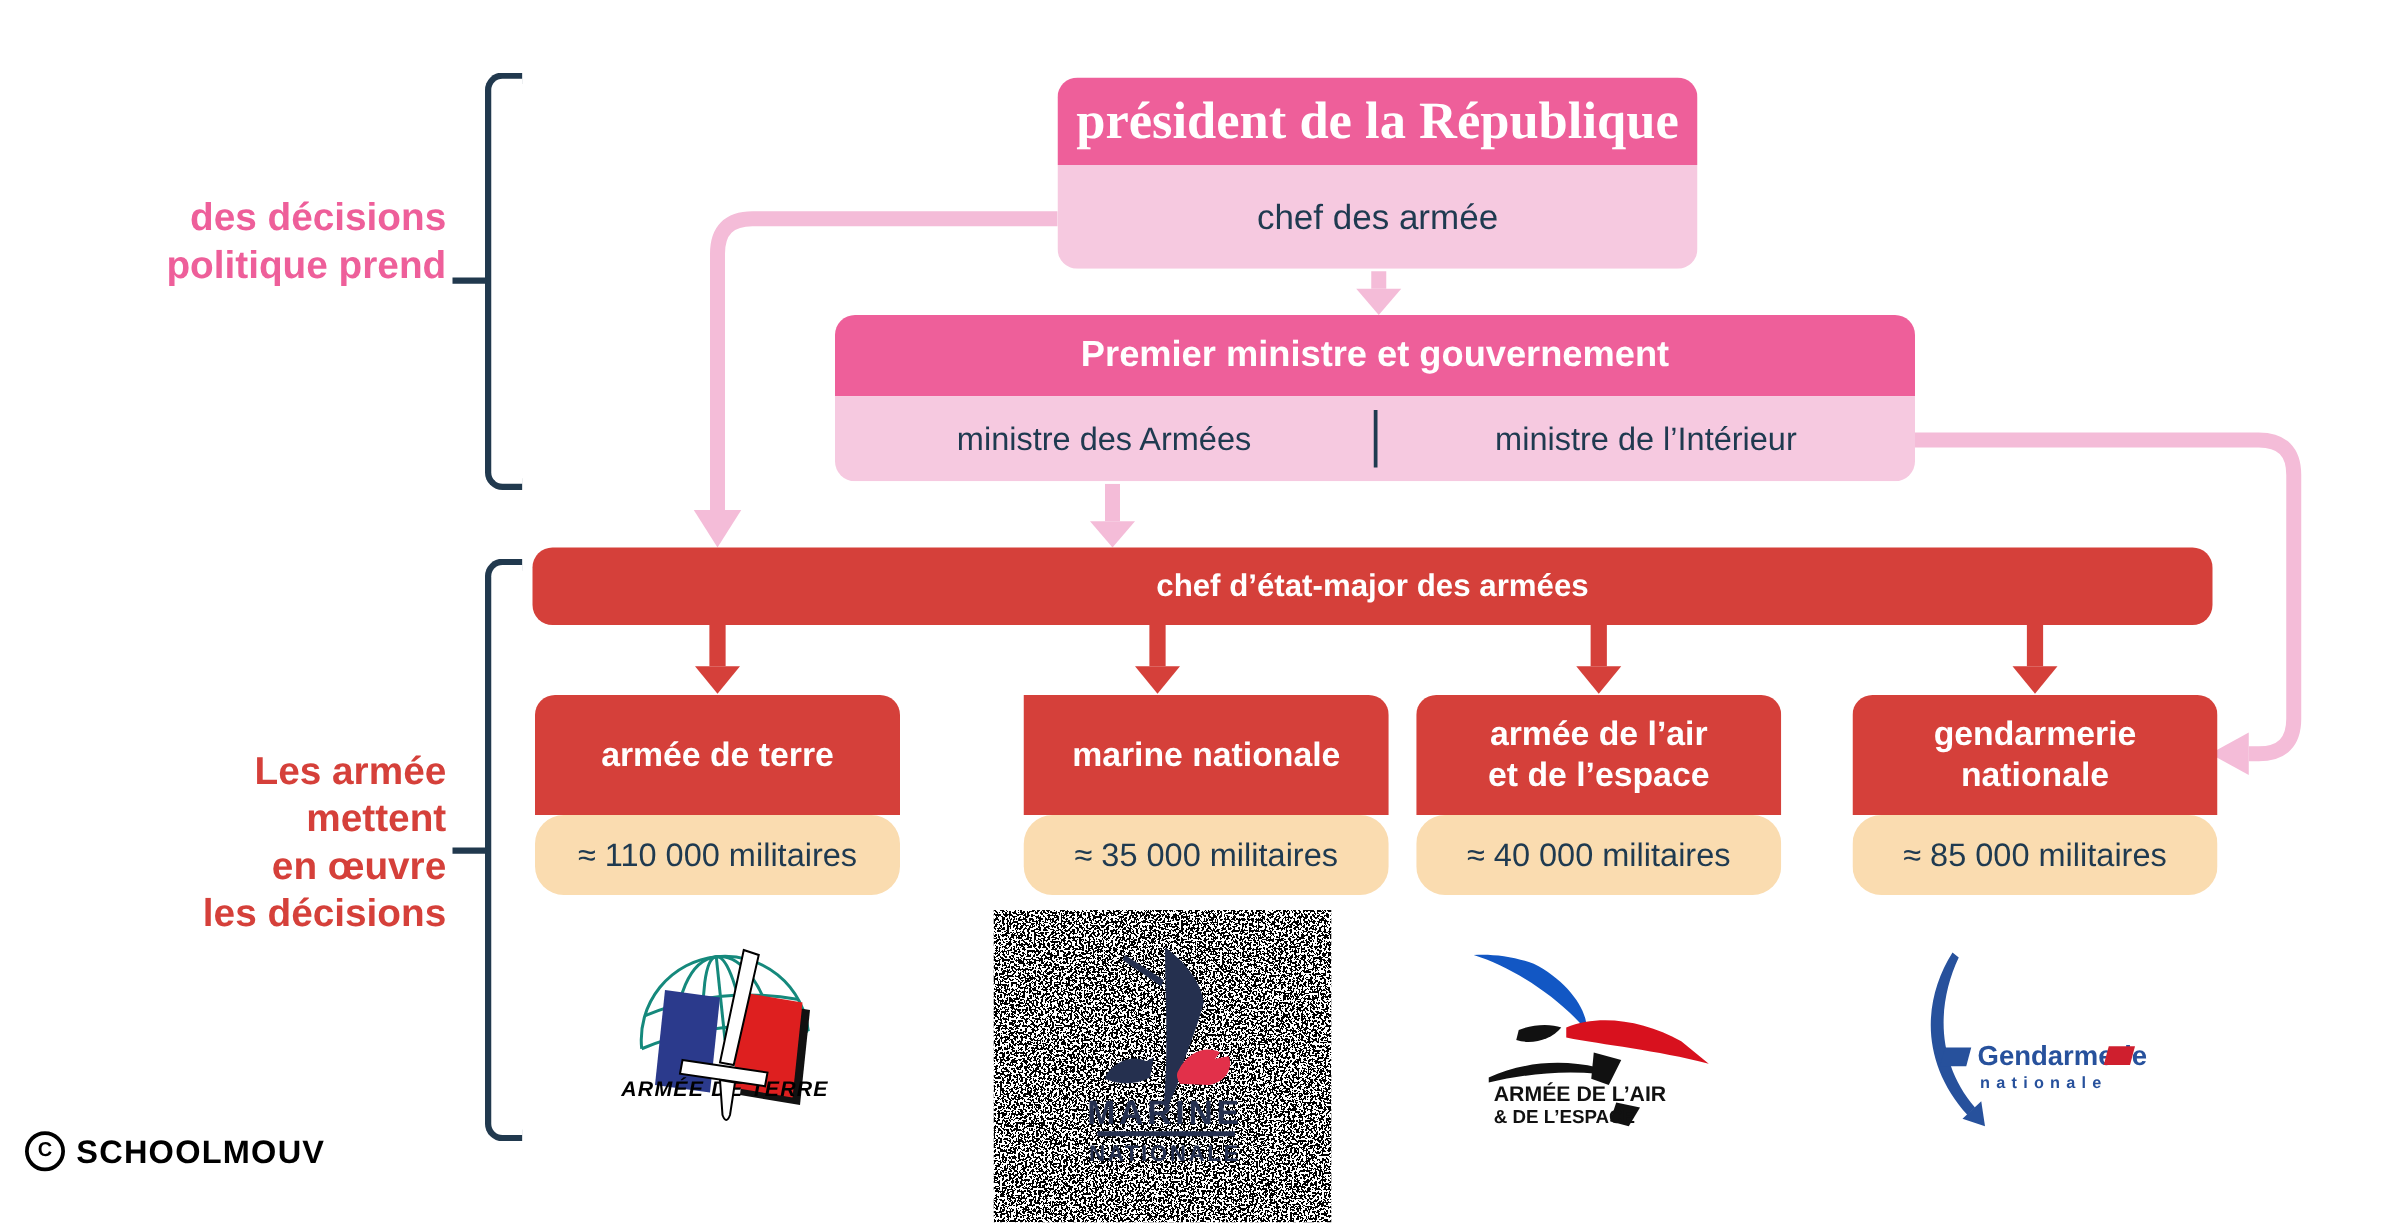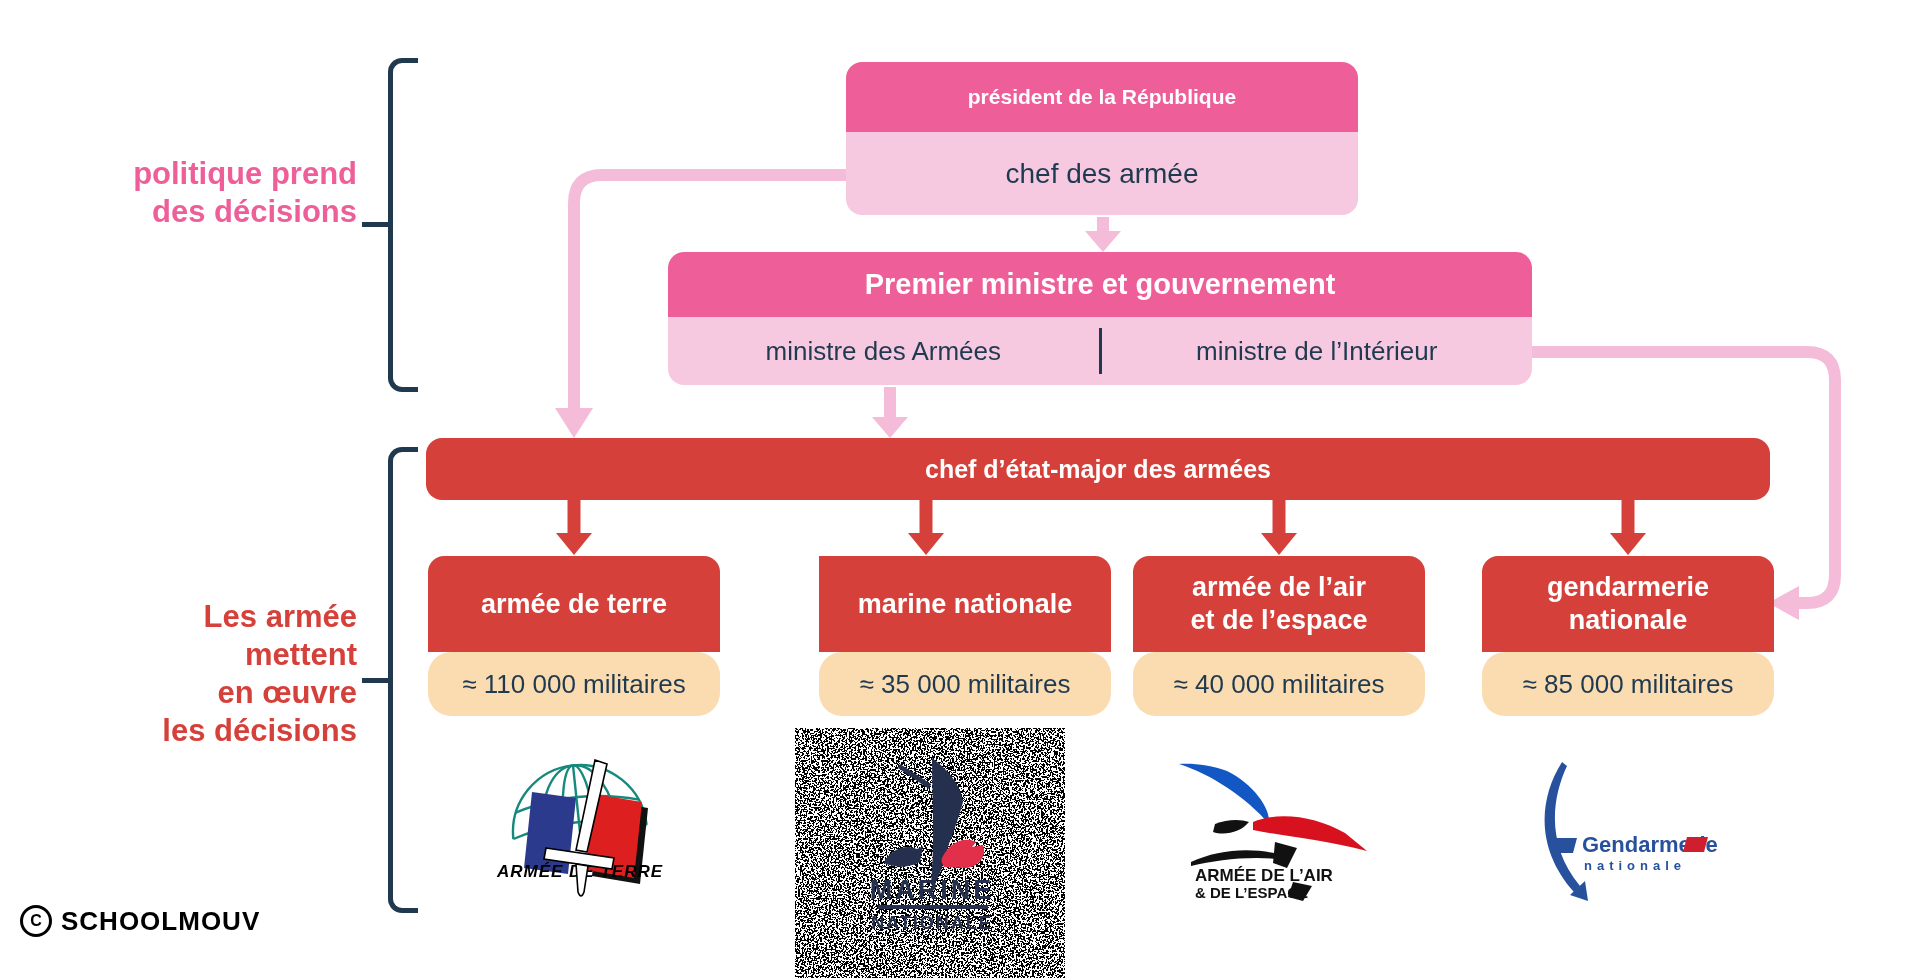--- a/index.html
+++ b/index.html
@@ -11,21 +11,21 @@
   .box-head{display:flex;flex-direction:column;align-items:center;justify-content:center;
             color:#ffffff;font-weight:bold;text-align:center;}
   .box-body{display:flex;align-items:center;justify-content:center;color:#1f3a50;}
   .pink-head{background:#ee5f9a;}
   .pink-body{background:#f6c9e0;}
   .red-head{background:#d5403a;}
   .cream-body{background:#fadcb0;}
   .bt:empty{display:none;}
   
   #president{left:846px;top:62px;width:512px;height:153px;}
-  #president .box-head{height:70px;font-size:21px;}
+  #president .box-head{height:70px;font-size:42px;font-family:Liberation Serif, serif;}
   #president .box-body{flex:1;font-size:28px;font-weight:500;}
   
   #government{left:668px;top:252px;width:864px;height:133px;}
   #government .box-head{height:65px;font-size:29px;}
   #government .box-body{flex:1;font-size:26px;font-weight:500;}
   #government .half{flex:1;display:flex;align-items:center;justify-content:center;}
   .divider{width:3px;height:46px;background:#1f3a50;}
   
   #chief{left:426px;top:438px;width:1344px;height:62px;border-radius:16px;
          background:#d5403a;color:#fff;font-weight:bold;font-size:25px;
@@ -54,22 +54,22 @@
   #copyright-circle{width:26px;height:26px;border:3.5px solid #000;border-radius:50%;
         display:flex;align-items:center;justify-content:center;
         font-weight:bold;font-size:16px;}
   #brand{font-size:26px;font-weight:800;letter-spacing:1px;}
   svg text{font-family:"Liberation Sans",sans-serif;}
 </style>
 </head>
 <body>
 
 <div id="label-political" class="side-label">
+  <div>des décisions</div>
   <div>politique prend</div>
-  <div>des décisions</div>
 </div>
 <div id="label-military" class="side-label">
   <div>Les armée</div>
   <div>mettent</div>
   <div>en œuvre</div>
   <div>les décisions</div>
 </div>
 
 <div id="bracket1" class="bracket"></div>
 <div id="tick1" class="tick"></div>

